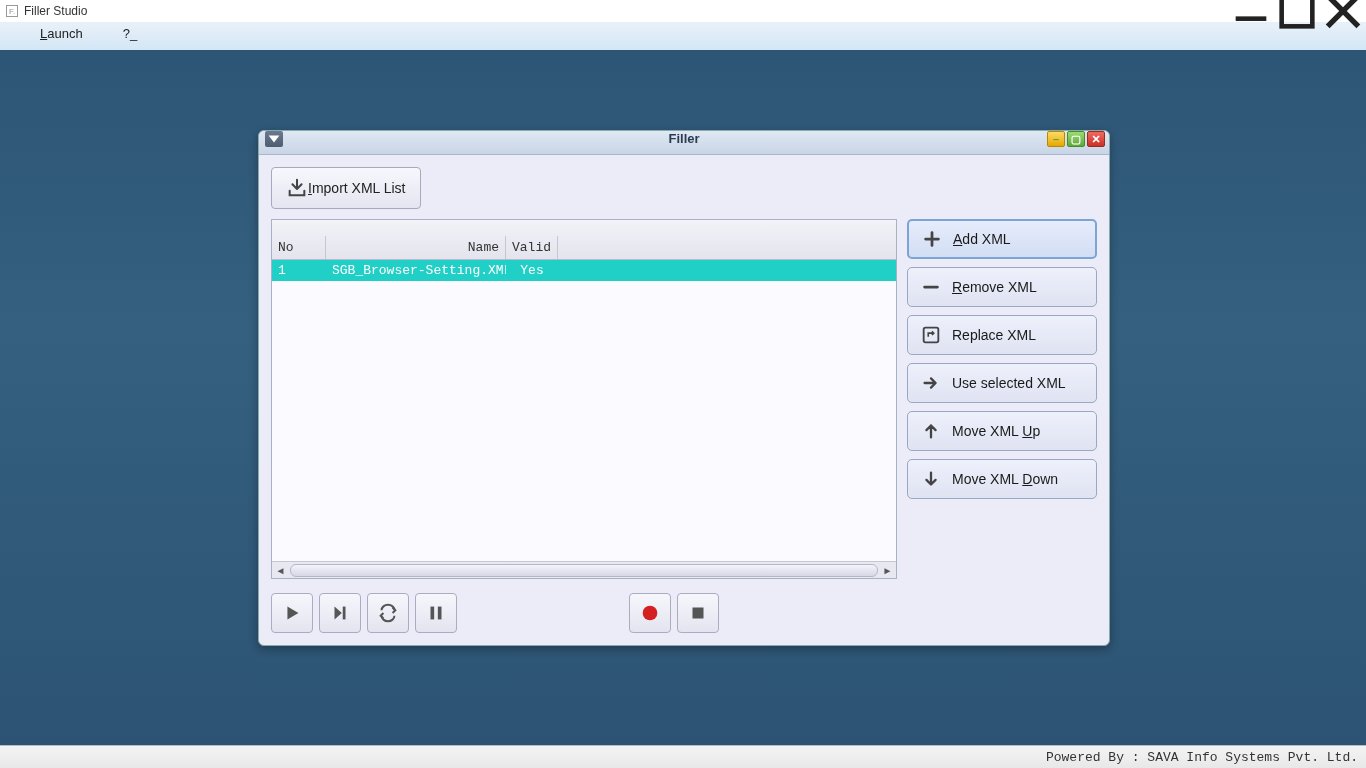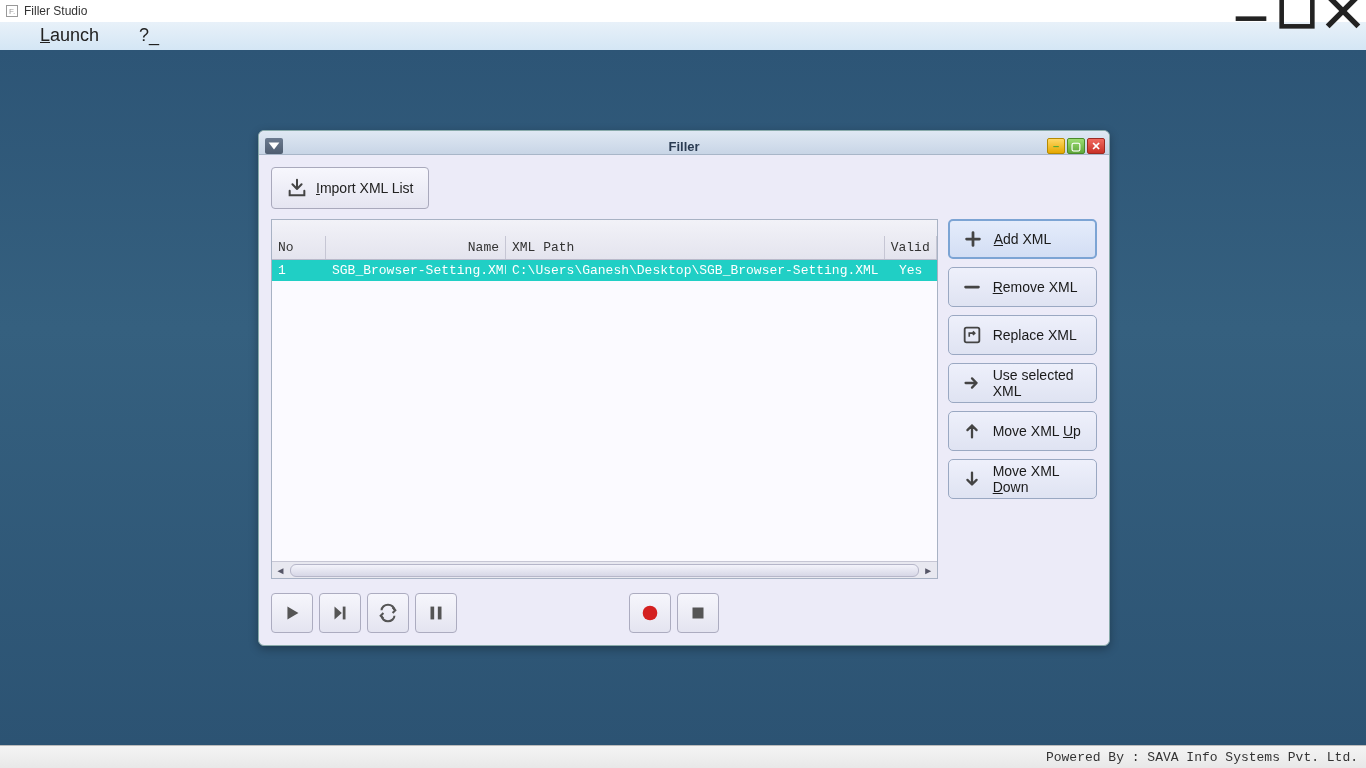--- a/index.html
+++ b/index.html
@@ -33,23 +33,23 @@
 }
 .titlebar .win-controls div {
   width: 46px; height: 22px;
   display: flex; align-items: center; justify-content: center;
   font-size: 14px;
 }
 .menubar {
   height: 28px;
   background: linear-gradient(#e8f1f9, #d4e6f5);
   display: flex;
-  align-items: flex-end;
+  align-items: flex-start;
   padding-left: 20px;
-  font-size: 18px;
+  font-size: 13px;
   color: #222;
 }
 .menubar .menu-item {
   padding: 4px 20px;
 }
 .menubar .menu-item u { text-decoration: underline; }
 .desktop {
   position: absolute;
   top: 50px; left: 0; right: 0; bottom: 23px;
   background: linear-gradient(#2d5576 0%, #35607f 40%, #2c5373 100%);
@@ -76,21 +76,21 @@
   background: #ecebf8;
   border: 1px solid #8aa;
   border-radius: 6px;
   box-shadow: 0 3px 10px rgba(0,0,0,.3);
 }
 .dialog-titlebar {
   height: 24px;
   background: linear-gradient(#dfe8f3, #c8d5e6);
   border-radius: 6px 6px 0 0;
   display: flex;
-  align-items: flex-end;
+  align-items: flex-start;
   position: relative;
   border-bottom: 1px solid #a8b6c8;
 }
 .dialog-titlebar .sys-btn {
   width: 18px; height: 16px;
   margin-left: 6px;
   background: linear-gradient(#6b7a8f,#4f5d70);
   border-radius: 2px;
   display: flex; align-items:center; justify-content:center;
   color:#fff; font-size:10px;
@@ -125,21 +125,20 @@
   margin-bottom: 10px;
 }
 .tb-btn {
   height: 42px;
   padding: 0 14px;
   background: linear-gradient(#f7f7fd,#e5e5f1);
   border: 1px solid #a9a9bc;
   border-radius: 4px;
   display: flex;
   align-items: center;
-  gap: 8px;
   font-size: 14px;
   color: #222;
   cursor: pointer;
 }
 .tb-btn svg { width:22px; height:22px; }
 .tb-btn .lbl u { text-decoration: underline; }
 .main-row {
   display: flex;
   gap: 10px;
 }
@@ -293,27 +292,25 @@
             </svg>
           <span class="lbl"><u>I</u><span>mport XML List</span></span>
         </div>
       </div>
 
       <div class="main-row">
         <div class="grid-wrap">
           <div class="grid-header">
             <div class="col-no">No</div>
             <div class="col-name">Name</div>
-            <div class="col-path">XML Path</div>
             <div class="col-valid">Valid</div>
           </div>
           <div class="grid-row">
             <div class="col-no">1</div>
             <div class="col-name">SGB_Browser-Setting.XML</div>
-            <div class="col-path">C:\Users\Ganesh\Desktop\SGB_Browser-Setting.XML</div>
             <div class="col-valid">Yes</div>
           </div>
           <div class="hscroll">
             <div class="arrow">◄</div>
             <div class="thumb"></div>
             <div class="arrow">►</div>
           </div>
         </div>
 
         <div class="side-btns">

